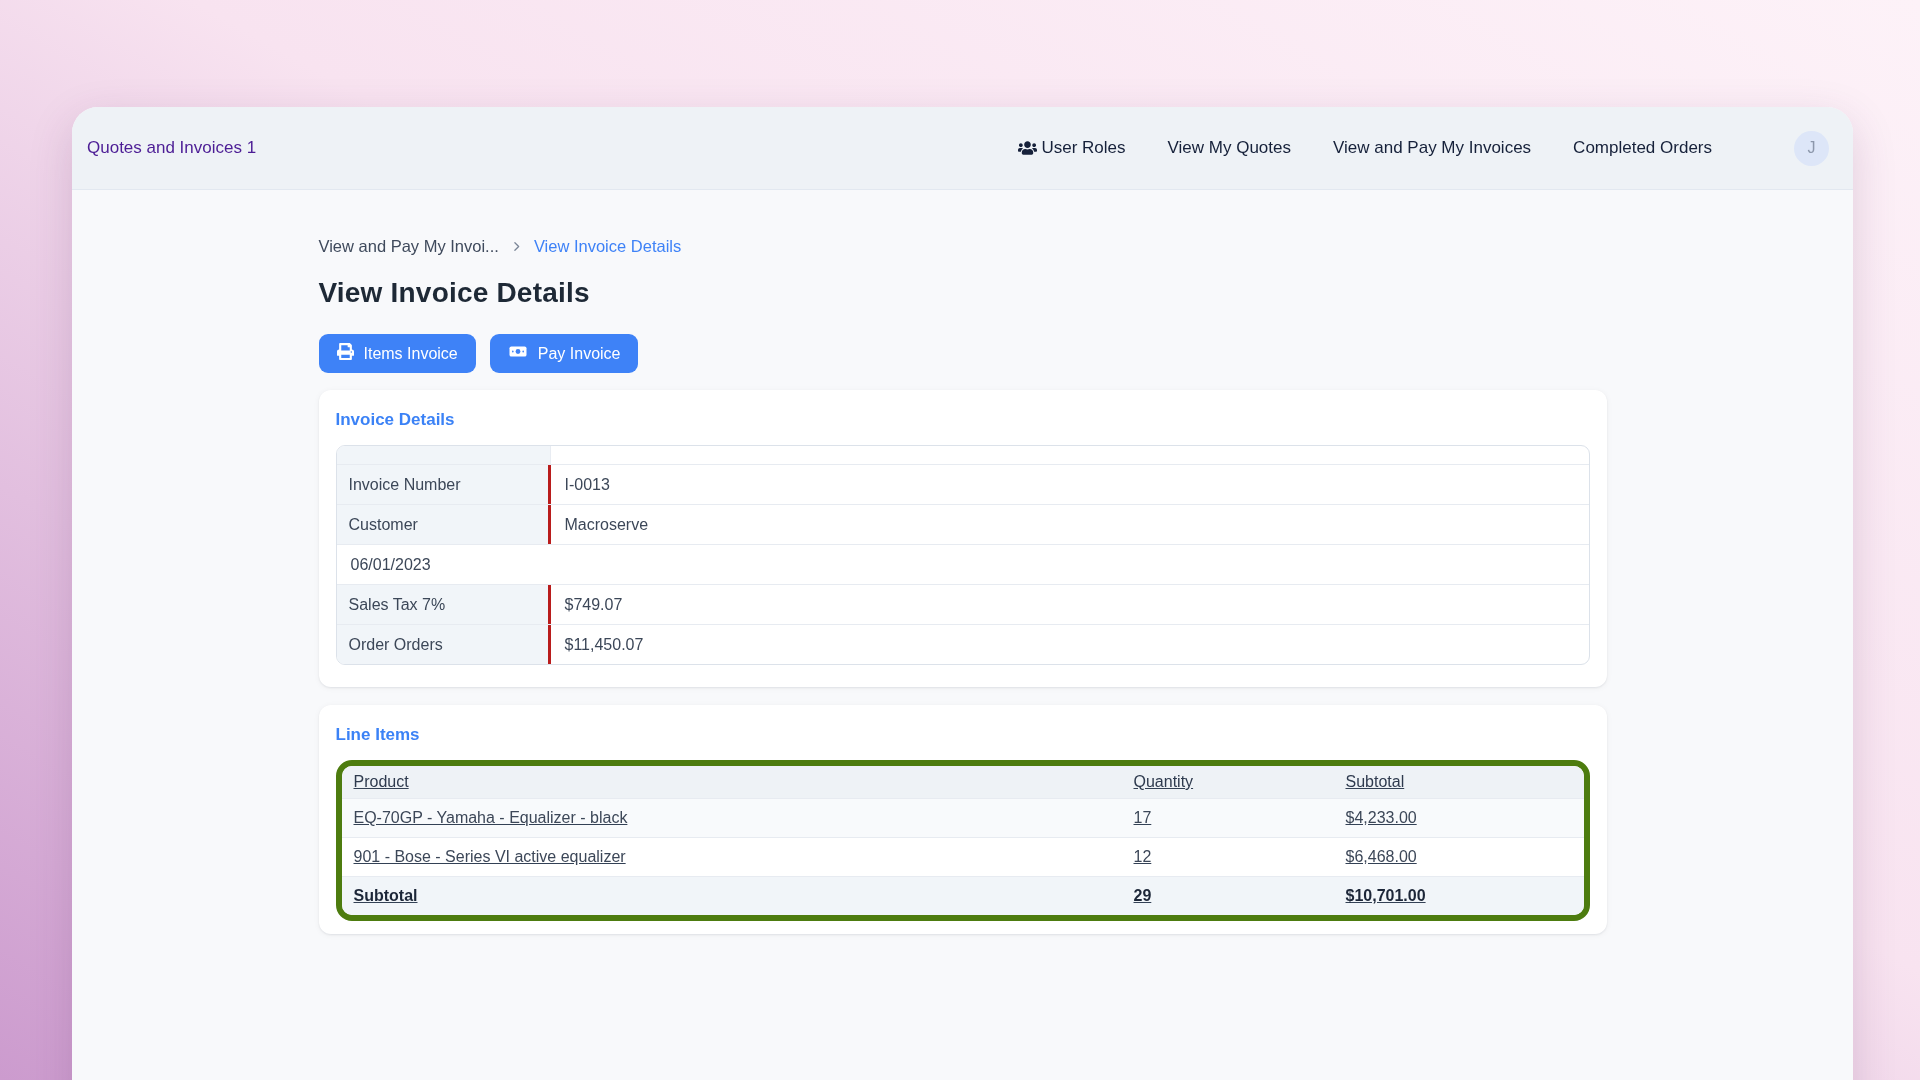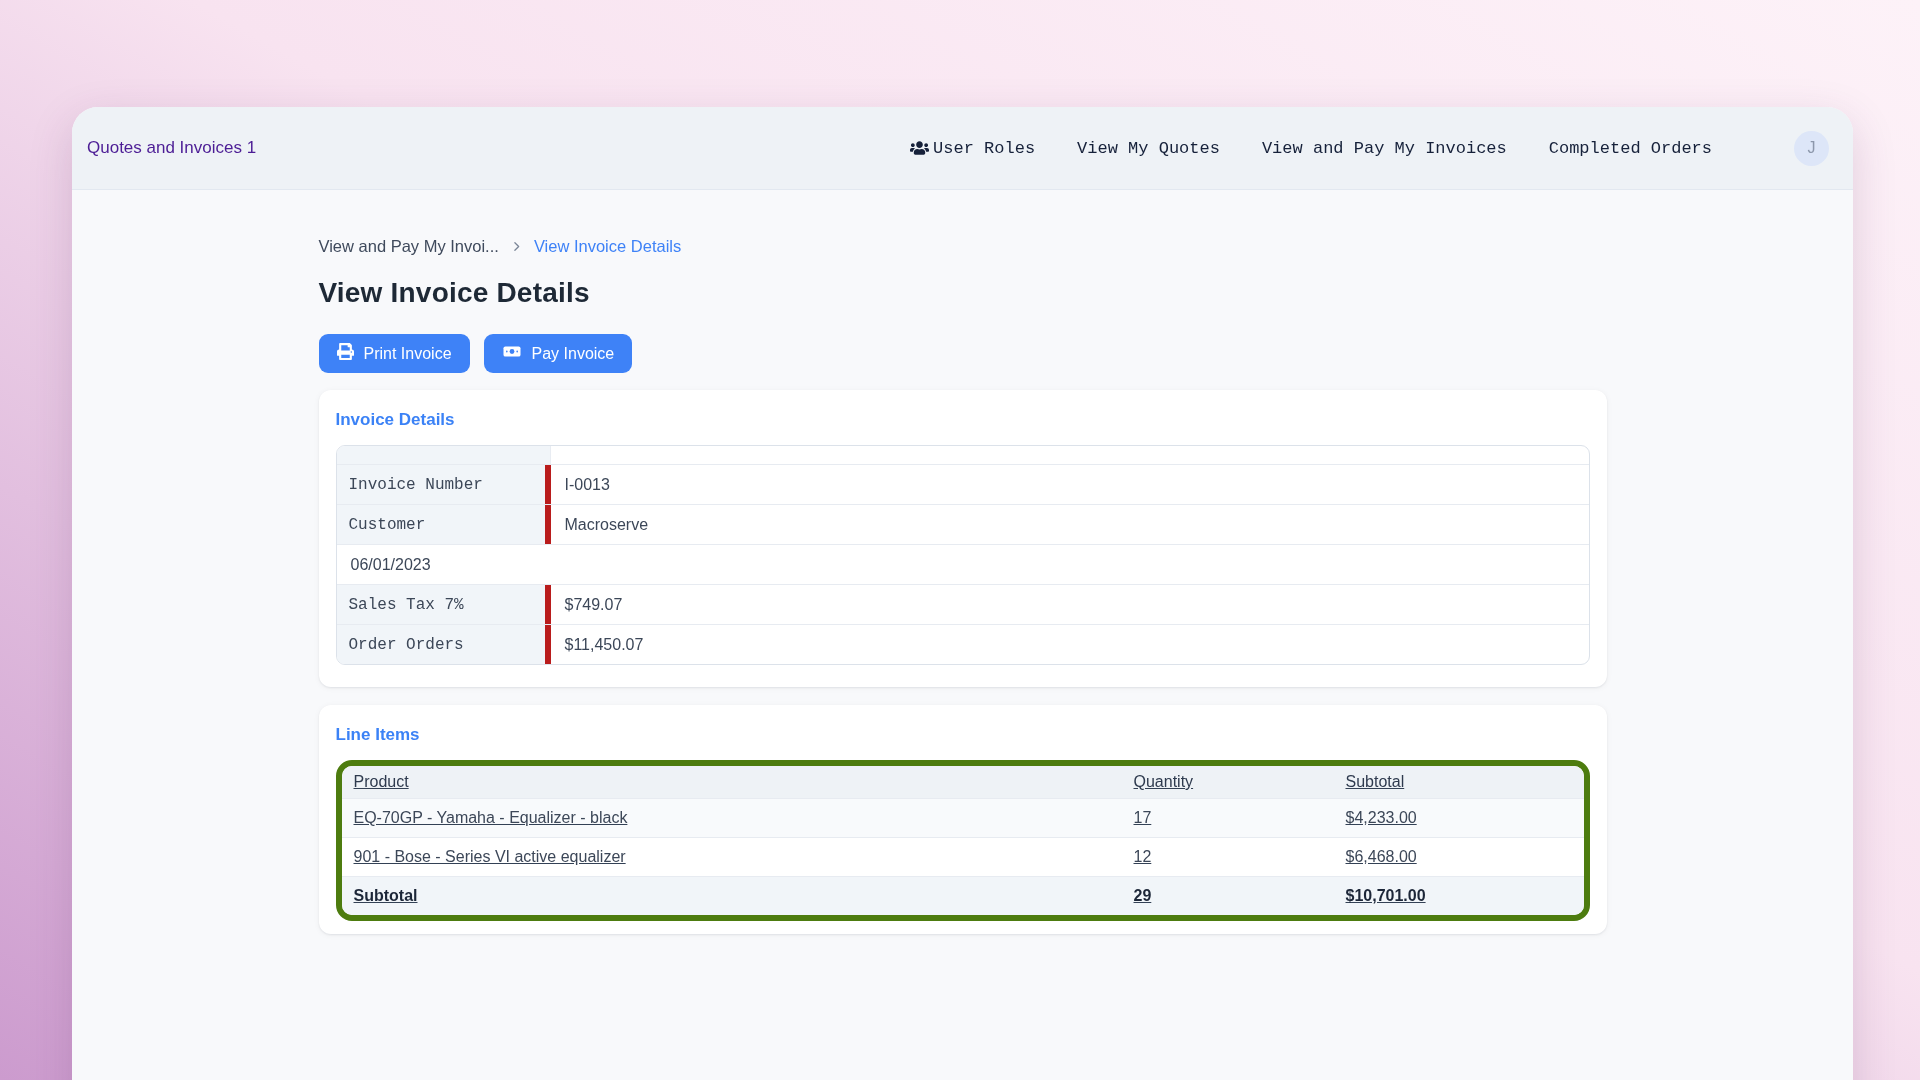--- a/index.html
+++ b/index.html
@@ -16,21 +16,21 @@
   }
   
   .app-header{
     height:83px; background:#eef2f6; border-bottom:1px solid #e2e8f0;
     display:flex; align-items:center; padding:0 24px 0 15px;
   }
   .app-title{ font-size:17px; color:#4c1d95; }
   .nav{ margin-left:auto; display:flex; align-items:center; gap:42px; }
   .nav-item{
     font-size:17px; color:#16213a; display:flex; align-items:center; gap:4px;
-    cursor:pointer; white-space:nowrap;font-family:Liberation Mono, monospace;
+    cursor:pointer; white-space:nowrap;
   }
   .nav-item svg{ display:block; }
   .avatar{
     width:35px; height:35px; border-radius:50%; background:#dde6f8;
     display:flex; align-items:center; justify-content:center;
     font-size:16px; color:#8c97ab; margin-left:40px; cursor:pointer;
   }
   
   .content{ width:1288px; margin:16px auto; padding-top:31px; }
   .breadcrumb{ display:flex; align-items:center; gap:11px; font-size:16.5px; }
@@ -55,22 +55,22 @@
   .detail-table{
     border:1px solid #dce2ea; border-radius:9px; overflow:hidden; margin-bottom:9px;
   }
   .detail-head{ display:grid; grid-template-columns:214px 1fr; height:18px; }
   .detail-head .cell-label{ background:#f1f5f9; border-right:1px solid #e8ecf2; }
   .detail-row{
     display:grid; grid-template-columns:214px 1fr; height:40px;
     border-top:1px solid #e7ebf1; font-size:16px; color:#3c4758;
   }
   .detail-row .cell-label{
-    background:#f1f5f9; border-right:6px solid #b91c1c;
-    display:flex; align-items:center; padding:0 12px;font-family:Liberation Mono, monospace;
+    background:#f1f5f9; border-right:3px solid #b91c1c;
+    display:flex; align-items:center; padding:0 12px;
   }
   .detail-row .cell-value{ display:flex; align-items:center; padding:0 14px; }
   
   .line-table{ border:6px solid #4d7c0f; border-radius:16px; overflow:hidden;text-decoration:underline; }
   .line-grid{ display:grid; grid-template-columns:1fr 212px 250px; align-items:center; }
   .line-head{ background:#eef2f6; height:32px; font-size:16px; color:#2e3a4e; }
   .line-row{ height:39px; font-size:16px; color:#3c4758; border-top:1px solid #e7ebf1; }
   .line-row.striped{ background:#f8fafc; }
   .line-row.total{ background:#f1f5f9; font-weight:700; color:#1c2638; }
   .line-grid > div{ padding:0 12px; white-space:nowrap; overflow:hidden; }
@@ -121,21 +121,21 @@
 
     <h1 class="page-title">View Invoice Details</h1>
 
     <div class="actions">
       <button class="btn">
         <span>
           <svg width="17" height="17" viewBox="0 0 512 512" fill="#ffffff">
               <path d="M448 192V77.25c0-8.49-3.37-16.62-9.37-22.63L393.37 9.37c-6-6-14.14-9.37-22.63-9.37H96C78.33 0 64 14.33 64 32v160c-35.35 0-64 28.65-64 64v112c0 8.84 7.16 16 16 16h48v96c0 17.67 14.33 32 32 32h320c17.67 0 32-14.33 32-32v-96h48c8.84 0 16-7.16 16-16V256c0-35.35-28.65-64-64-64zm-64 256H128v-96h256v96zm0-224H128V64h192v48c0 8.84 7.16 16 16 16h48v96zm48 72c-13.25 0-24-10.75-24-24 0-13.26 10.75-24 24-24s24 10.74 24 24c0 13.25-10.75 24-24 24z"></path>
             </svg>
         </span>
-        <span>Print Invoice</span>
+        <span>Items Invoice</span>
       </button>
       <button class="btn">
         <span>
           <svg width="20" height="17" viewBox="0 0 24 22">
             <rect x="1" y="4.5" width="22" height="13" rx="2.4" fill="#ffffff"></rect>
             <circle cx="12" cy="11" r="3.1" fill="#3e82f7"></circle>
             <rect x="4.3" y="9.6" width="2" height="2.8" rx="1" fill="#3e82f7"></rect>
             <rect x="17.7" y="9.6" width="2" height="2.8" rx="1" fill="#3e82f7"></rect>
           </svg>
         </span>

